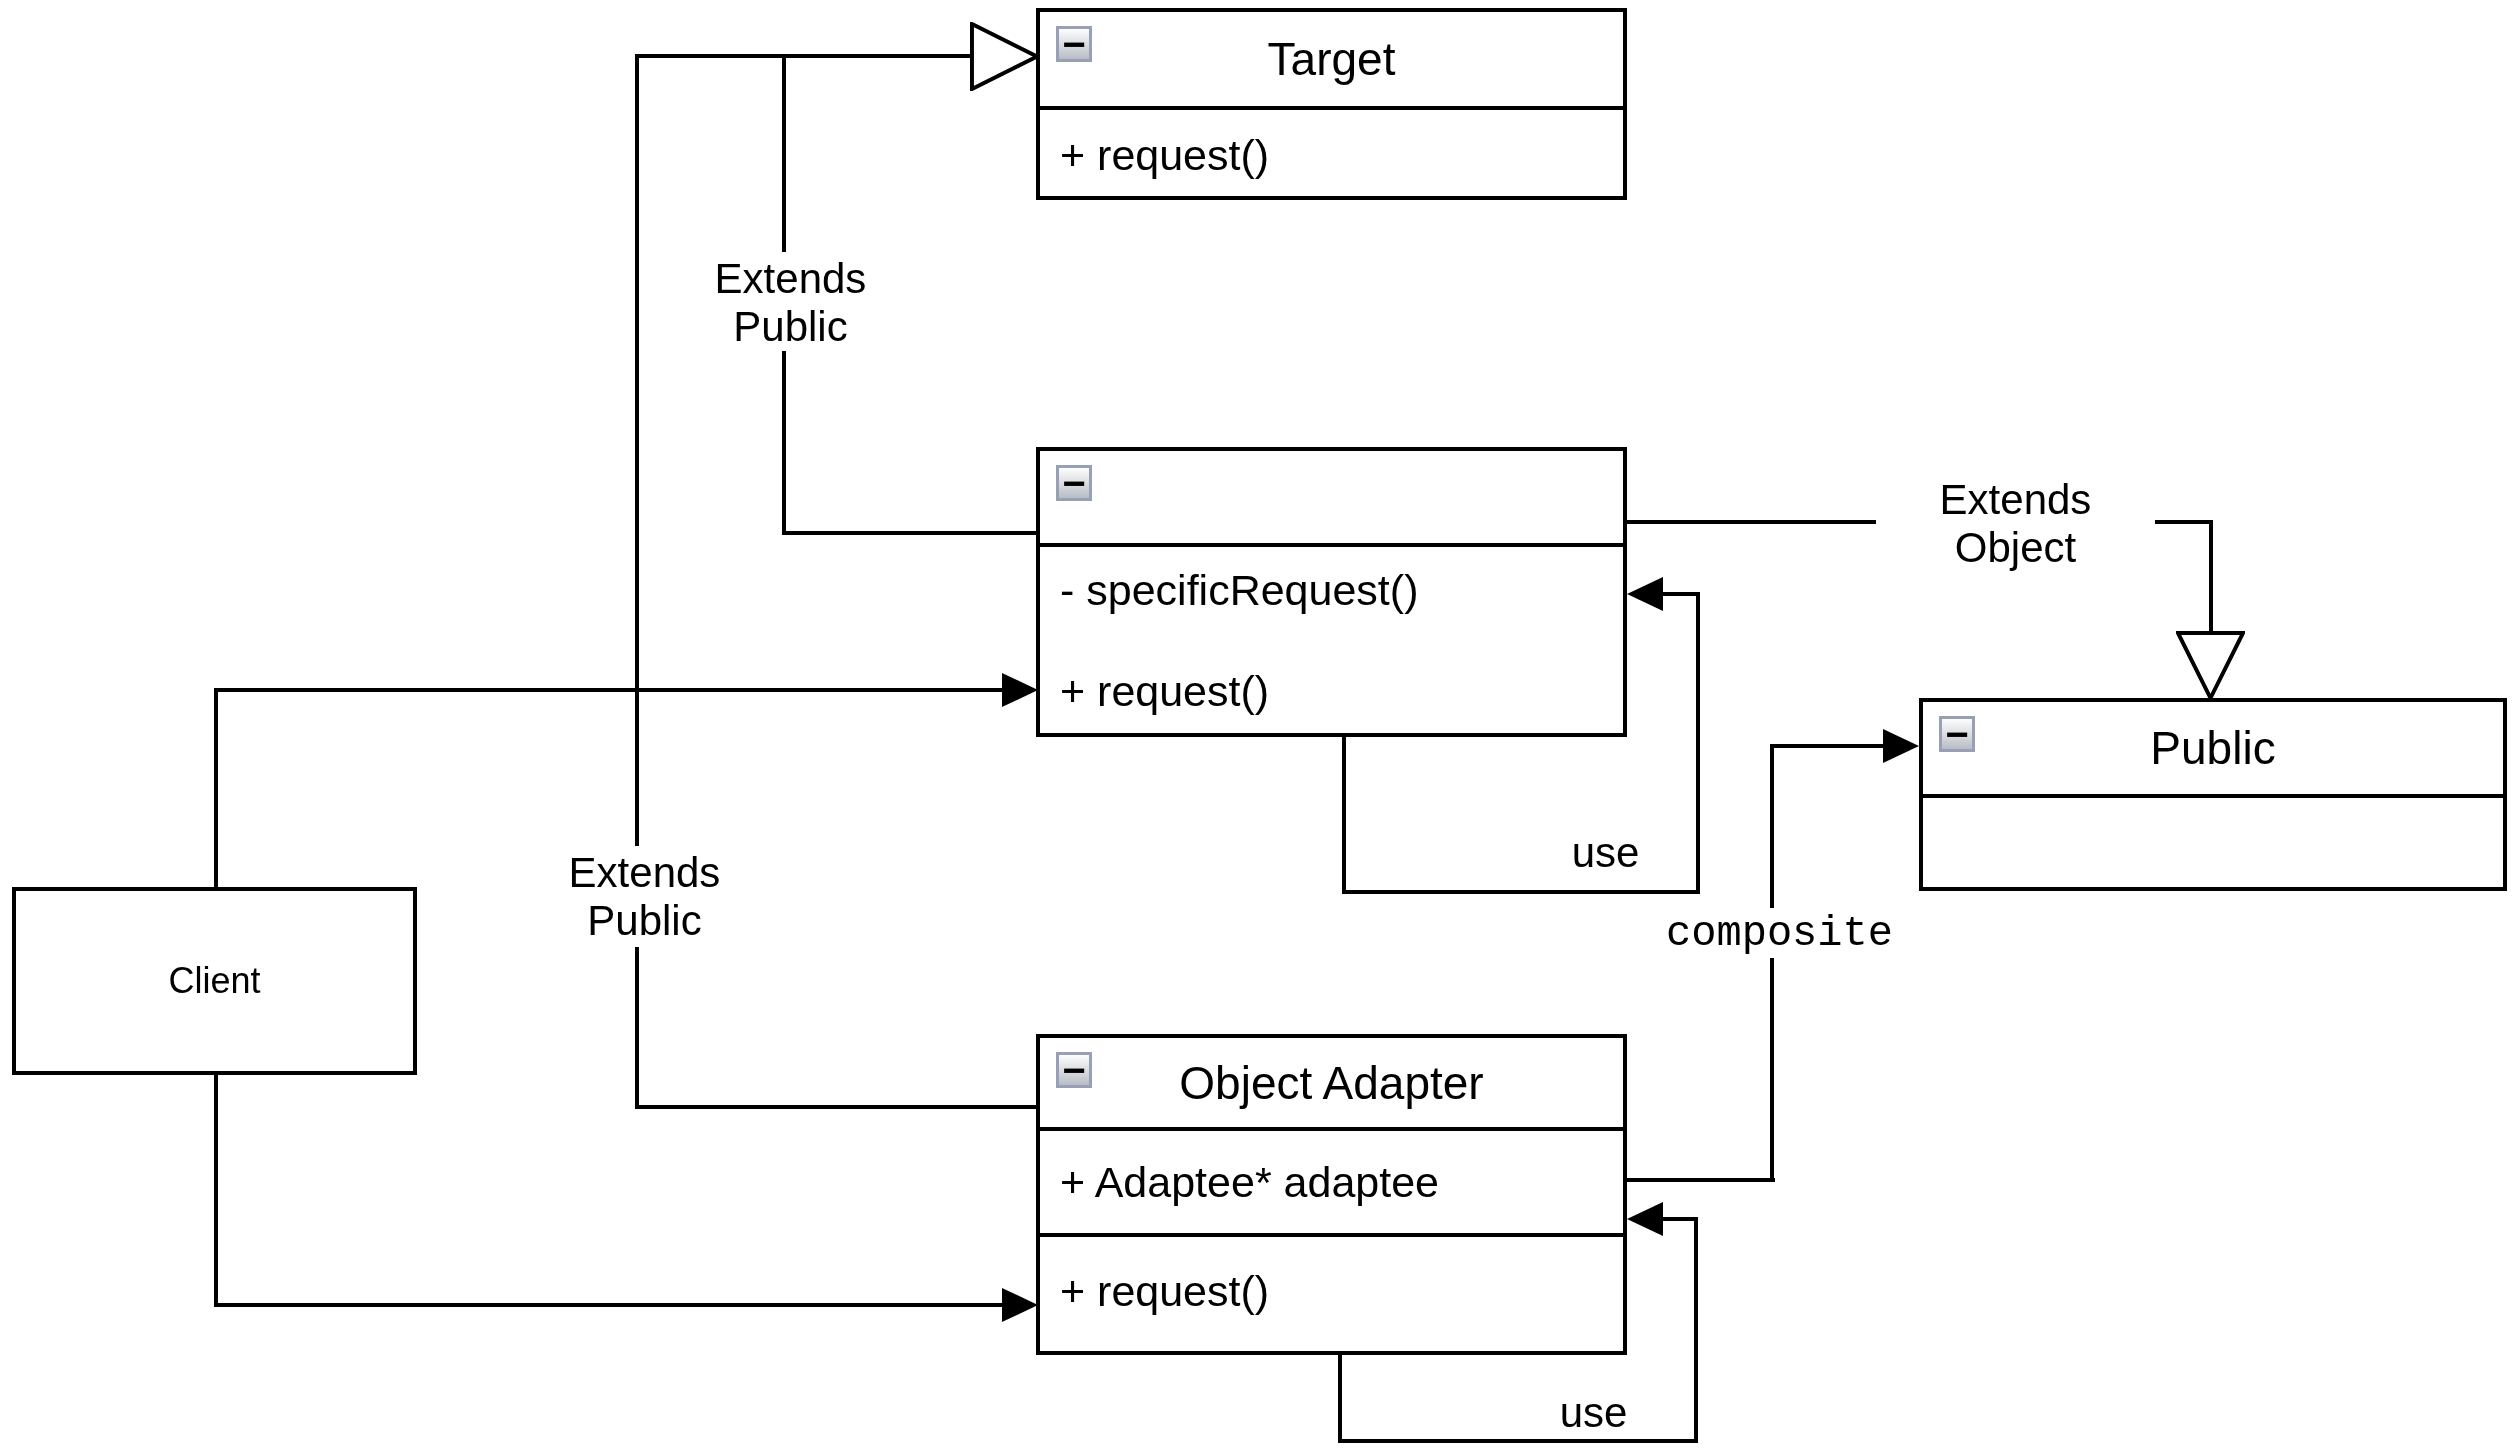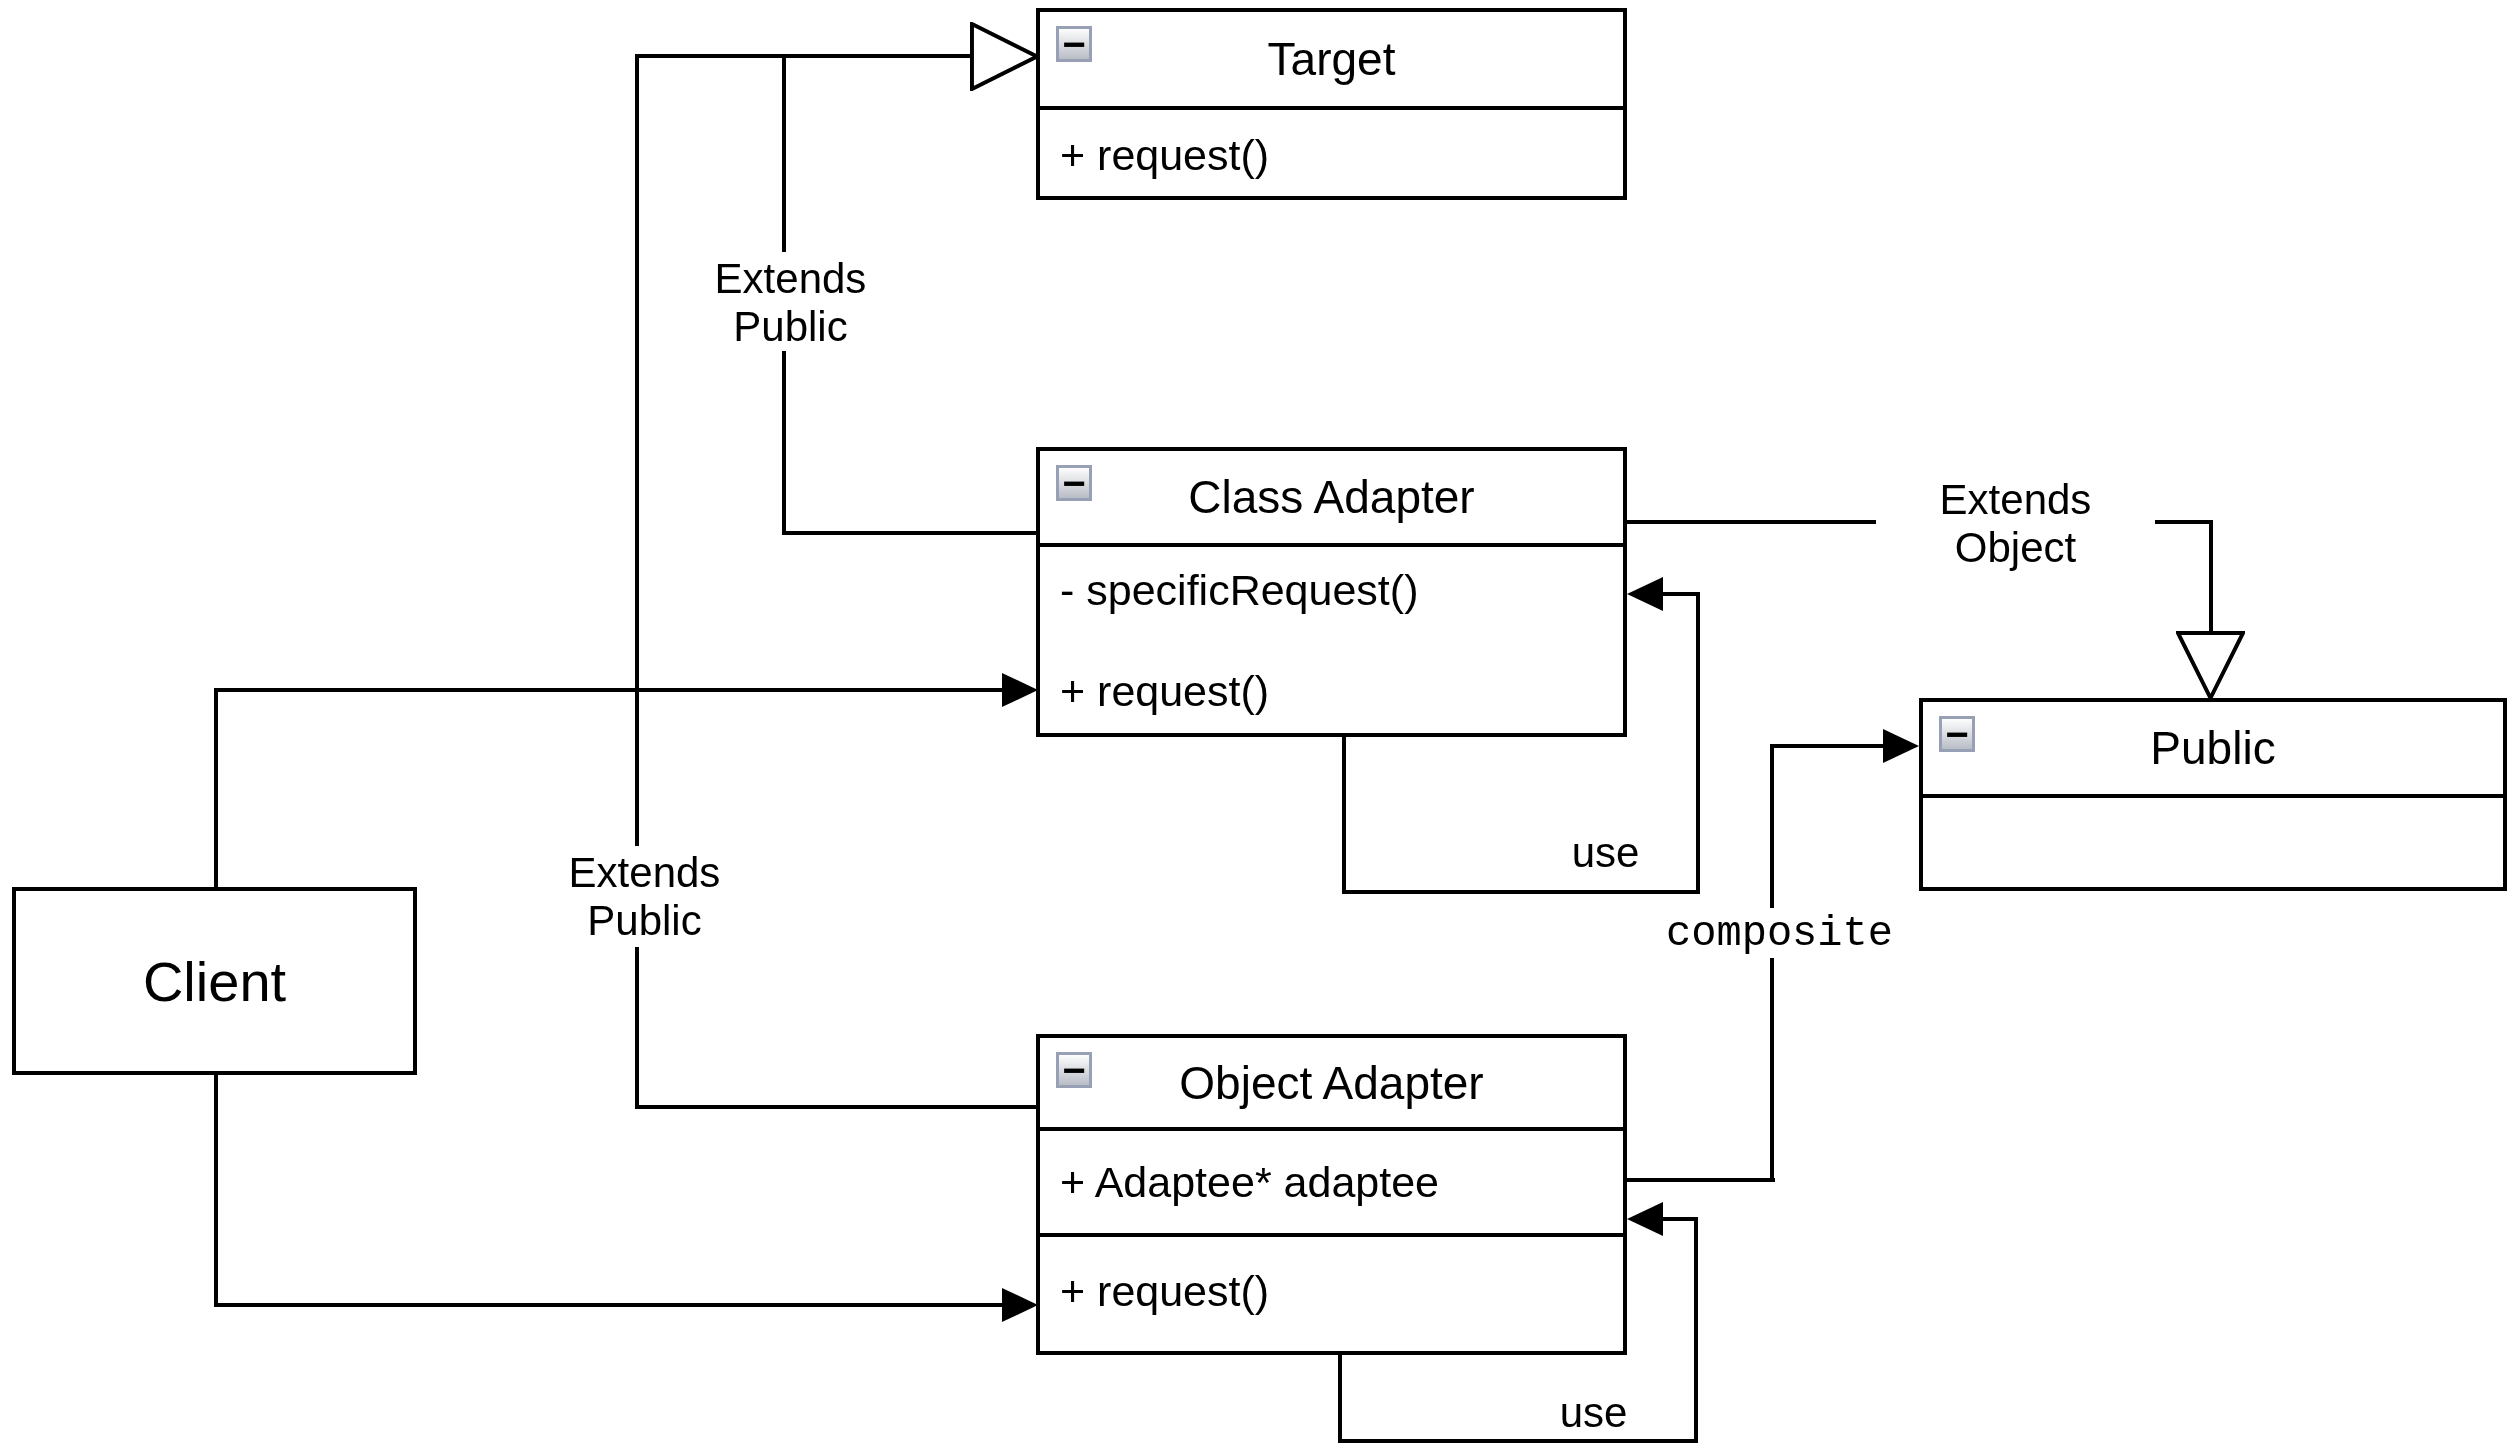--- a/index.html
+++ b/index.html
@@ -22,21 +22,21 @@
     display:flex;align-items:center;justify-content:center;
     font-size:40px;font-weight:bold;line-height:0;color:#000;
   }
   .uml-compartment{
     position:relative;box-sizing:border-box;display:flex;align-items:center;
     padding-left:20px;font-size:43px;white-space:nowrap;
   }
   .uml-row{position:absolute;left:20px;font-size:43px;line-height:48px;white-space:nowrap;}
   .plain-box{
     position:absolute;box-sizing:border-box;border:4px solid #000;background:#fff;
-    display:flex;align-items:center;justify-content:center;font-size:56px;
+    display:flex;align-items:center;justify-content:center;font-size:36px;
   }
   
   .h-line,.v-line{position:absolute;background:#000;}
   .h-line{height:4px;}
   .v-line{width:4px;}
   
   .arrow-right{
     position:absolute;width:0;height:0;
     border-left:36px solid #000;border-top:17px solid transparent;border-bottom:17px solid transparent;
   }
@@ -130,21 +130,20 @@
       <span class="uml-title">Target</span>
     </div>
     <div class="uml-compartment" style="height:90px;">+ request()</div>
   </div>
 
   <div class="uml-box" style="left:1036px;top:447px;width:591px;height:290px;">
     <div class="uml-header" style="height:96px;">
       <span class="collapse-btn">
           <span>−</span>
         </span>
-      <span class="uml-title">Class Adapter</span>
     </div>
     <div style="position:relative;height:236px;">
       <div class="uml-row" style="top:19px;">- specificRequest()</div>
       <div class="uml-row" style="top:120px;">+ request()</div>
     </div>
   </div>
 
   <div class="uml-box" style="left:1036px;top:1034px;width:591px;height:321px;">
     <div class="uml-header" style="height:93px;">
       <span class="collapse-btn">

